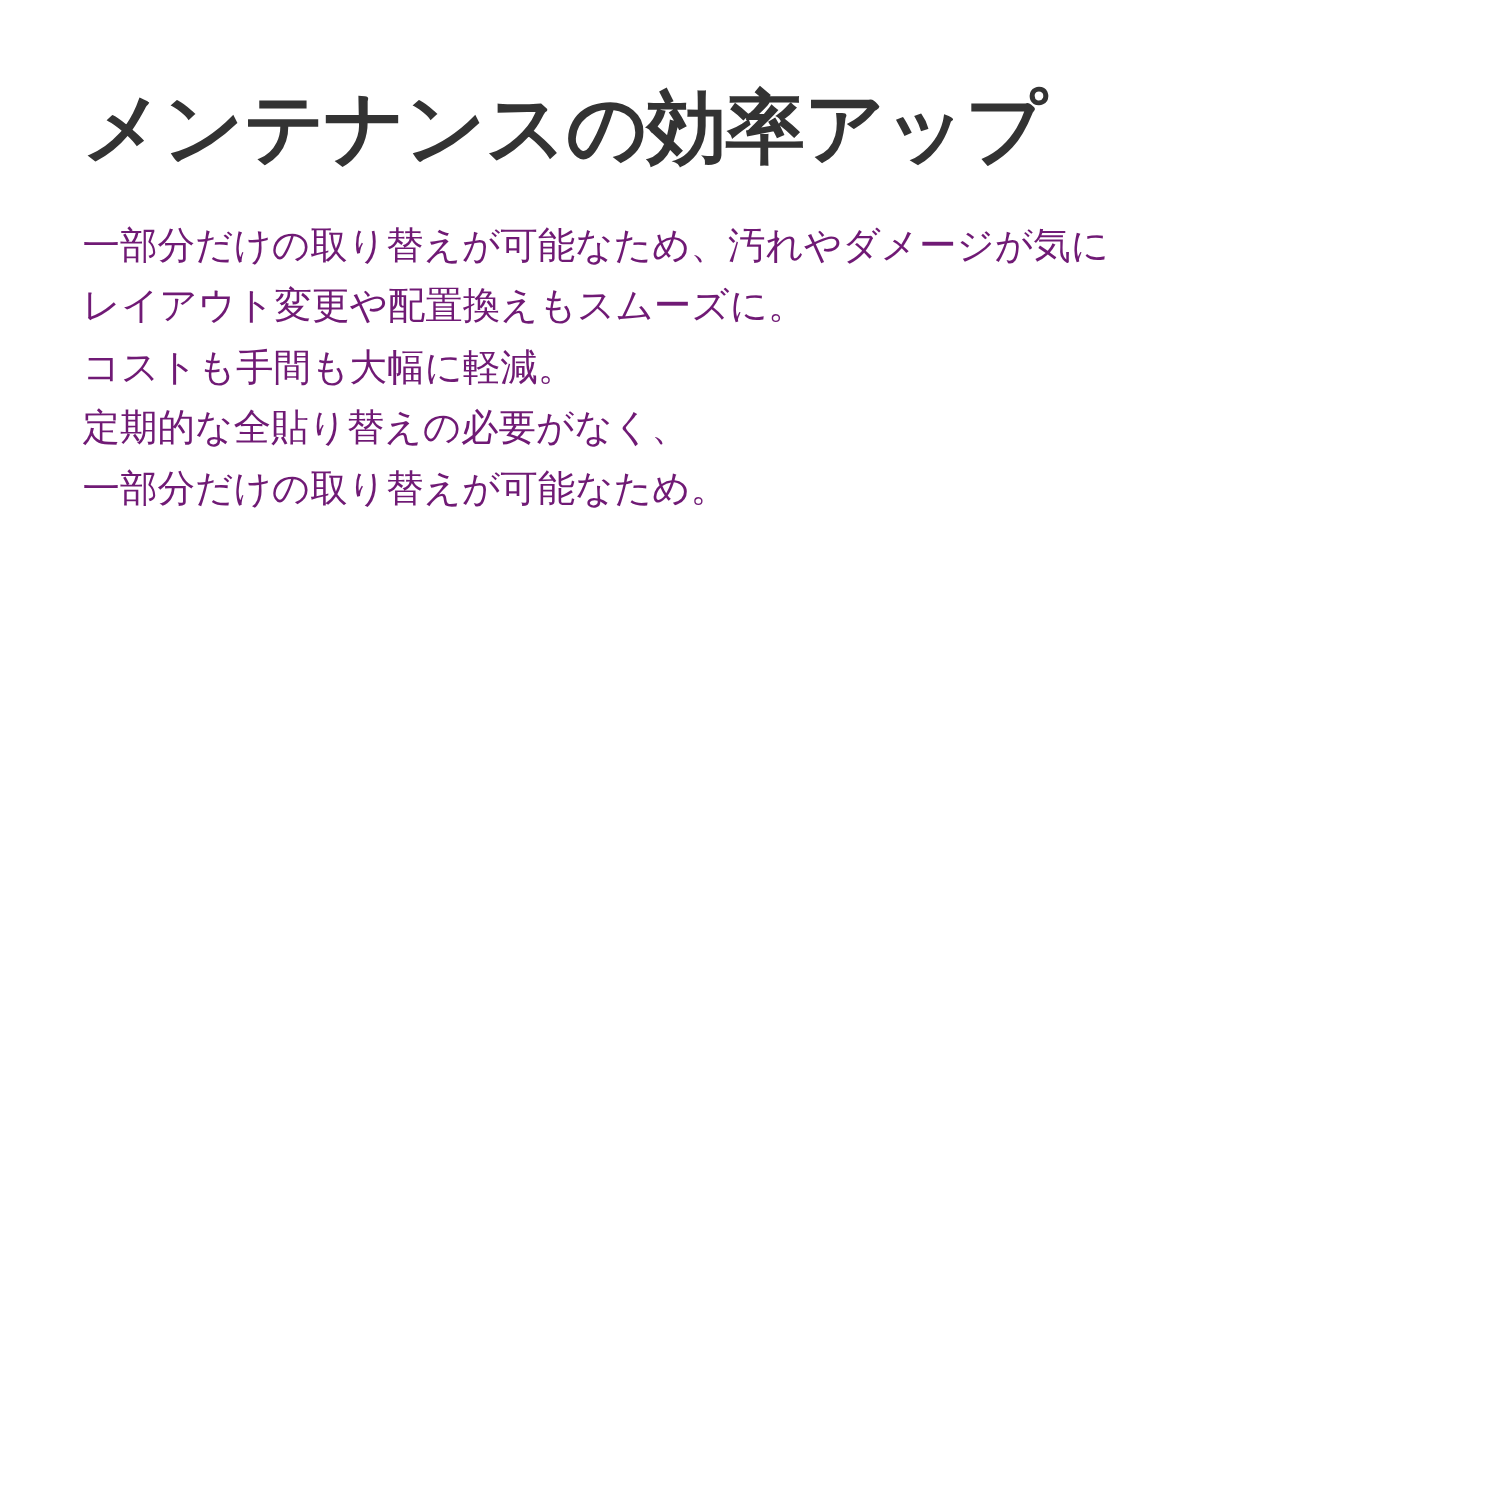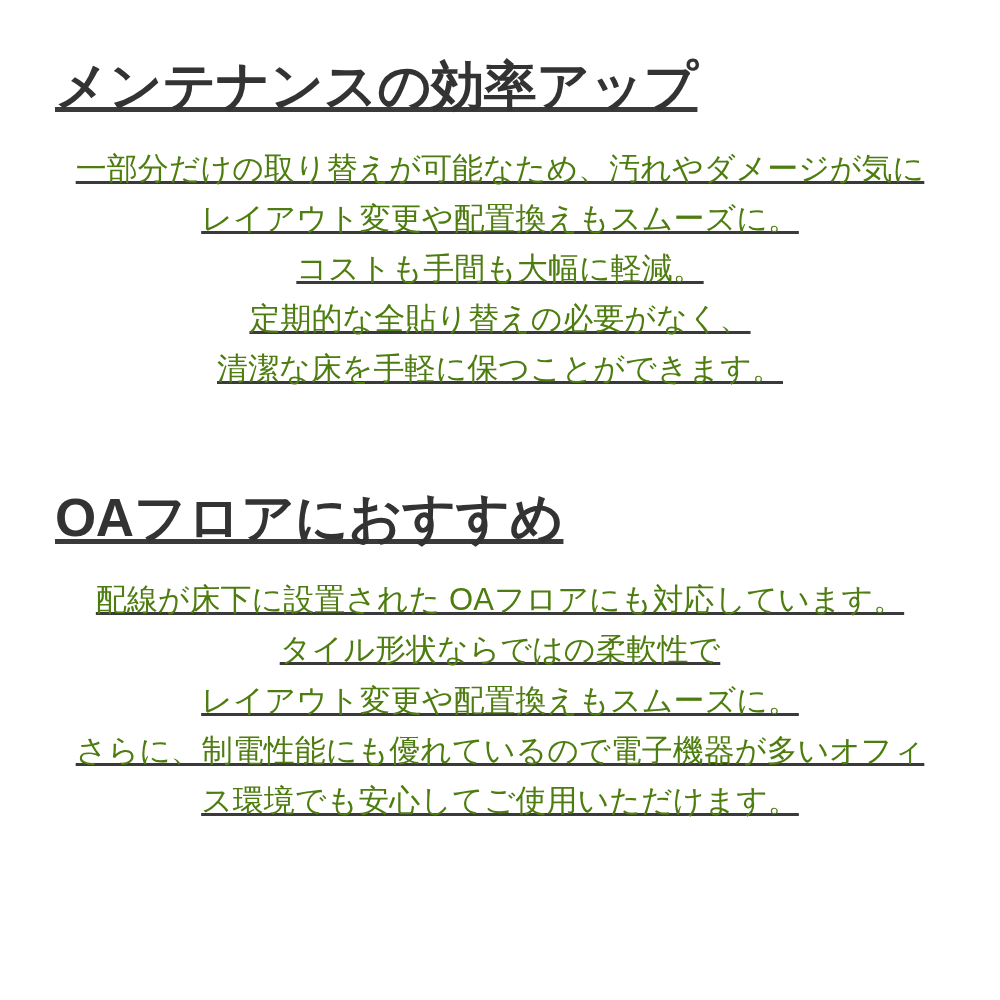--- a/index.html
+++ b/index.html
@@ -14,69 +14,57 @@
     color: #3a3a3a;
     overflow: hidden;
   }
   .page {
     position: relative;
     width: 1000px;
     height: 1000px;
     box-sizing: border-box;
     padding: 55px 55px 0 55px;
     background: #ffffff;
-    text-decoration: underline;
   }
   .section {
     margin: 0;
   }
   .section + .section {
     margin-top: 92px;
   }
   .heading {
     font-size: 53px;
     font-weight: bold;
     line-height: 1.18;
     letter-spacing: -0.5px;
     color: #333333;
     margin: 0 0 26px 0;
     white-space: nowrap;
   }
   .body-lines {
-    font-size: 31px;
+    font-size: 25px;
     line-height: 1.62;
-    color: #4d7c0f;
+    color: #701a75;
     letter-spacing: 0px;
-    text-align: center;
   }
   .body-lines .line {
     display: block;
     white-space: nowrap;
   }
 </style>
 </head>
 <body>
 
 <div class="page">
 
   <div class="section">
     <h2 class="heading">メンテナンスの効率アップ</h2>
     <div class="body-lines">
       <span class="line">一部分だけの取り替えが可能なため、汚れやダメージが気に</span>
       <span class="line">レイアウト変更や配置換えもスムーズに。</span>
       <span class="line">コストも手間も大幅に軽減。</span>
       <span class="line">定期的な全貼り替えの必要がなく、</span>
-      <span class="line">清潔な床を手軽に保つことができます。</span>
+      <span class="line">一部分だけの取り替えが可能なため。</span>
     </div>
   </div>
 
-  <div class="section">
-    <h2 class="heading">OAフロアにおすすめ</h2>
-    <div class="body-lines">
-      <span class="line">配線が床下に設置された OAフロアにも対応しています。</span>
-      <span class="line">タイル形状ならではの柔軟性で</span>
-      <span class="line">レイアウト変更や配置換えもスムーズに。</span>
-      <span class="line">さらに、制電性能にも優れているので電子機器が多いオフィ</span>
-      <span class="line">ス環境でも安心してご使用いただけます。</span>
-    </div>
-  </div>
 
 </div>
 
 </body></html>

